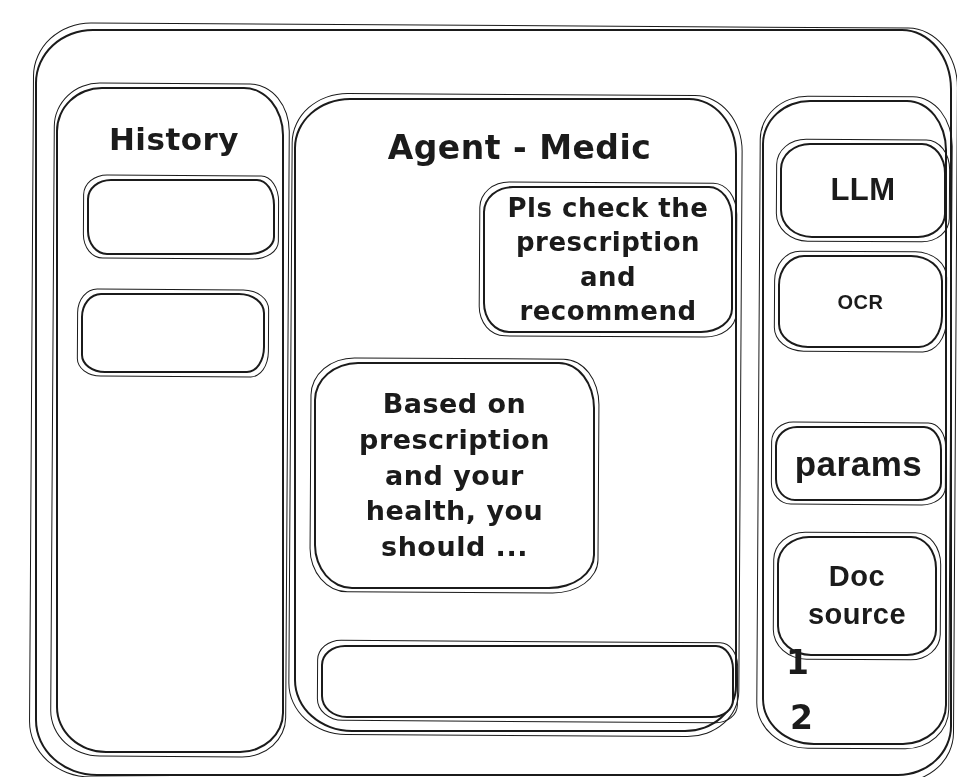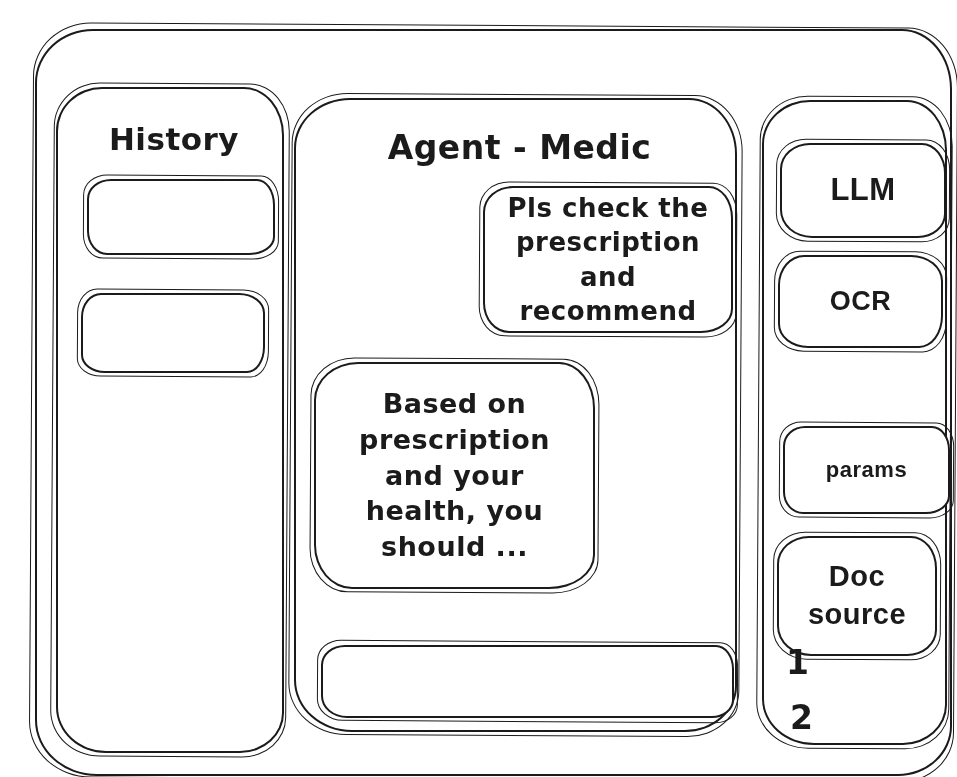--- a/index.html
+++ b/index.html
@@ -109,26 +109,26 @@
     color:var(--ink);cursor:pointer;
     line-height:1.3;
   }
   .btn-llm{
     left:12px;top:37px;width:166px;height:95px;
     font-size:31px;
     border-radius:30px 24px 28px 32px / 26px 30px 24px 28px;
   }
   .btn-ocr{
     left:10px;top:149px;width:165px;height:93px;
-    font-size:27px;
+    font-size:20px;
     border-radius:26px 32px 24px 30px / 30px 26px 32px 24px;
   }
   .btn-params{
-    left:15px;top:320px;width:167px;height:88px;
-    font-size:22px;
+    left:7px;top:320px;width:167px;height:75px;
+    font-size:35px;
     border-radius:22px 18px 24px 20px / 20px 24px 18px 22px;
   }
   .btn-doc{
     left:9px;top:430px;width:160px;height:120px;
     font-size:29px;padding:22px 14px;
     border-radius:32px 26px 30px 34px / 28px 32px 26px 30px;
   }
   .doc-num{
     position:absolute;
     font-size:33px;font-weight:600;color:var(--ink);

